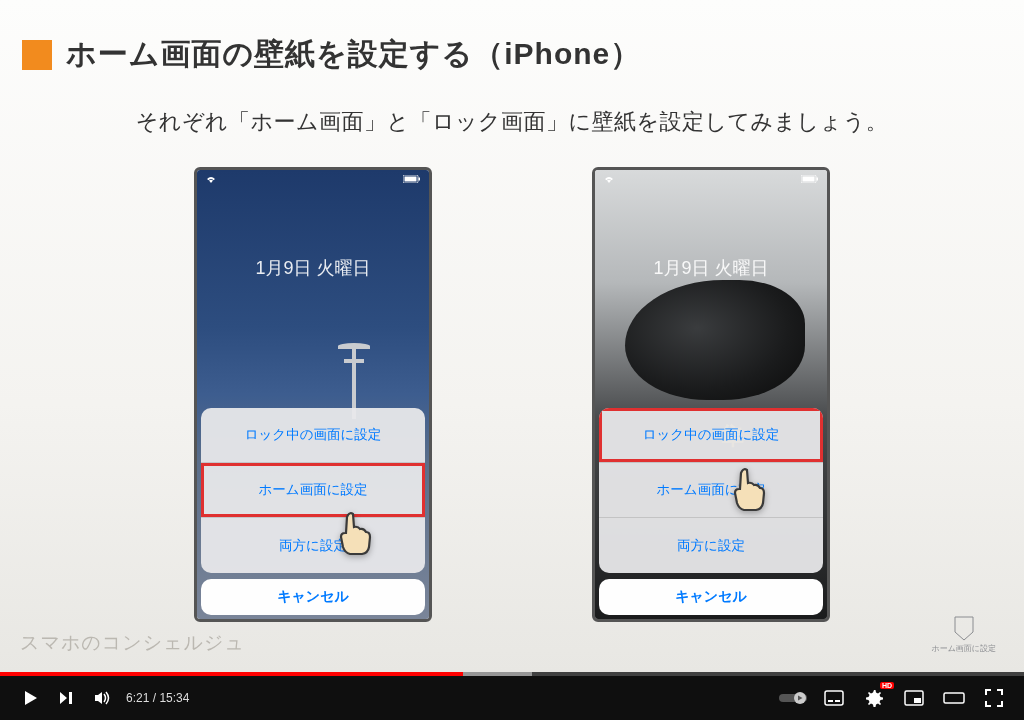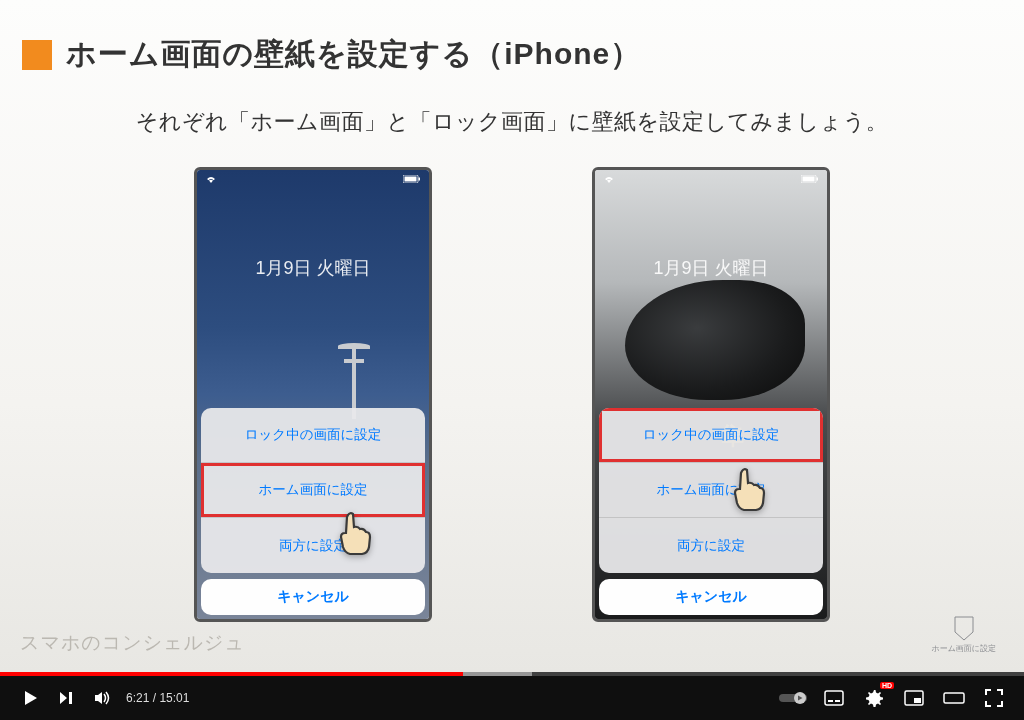--- a/index.html
+++ b/index.html
@@ -161,21 +161,21 @@
         <path d="M3 3 L10 9 L3 15 Z M12 3 H15 V15 H12 Z" fill="#fff"></path>
       </svg>
   </button>
   <button class="ctrl-btn">
     <svg width="18" height="18" viewBox="0 0 18 18">
         <path d="M2 6 H5 L9 3 V15 L5 12 H2 Z" fill="#fff"></path>
         <path d="M11 5 Q14 9 11 13 M13 3 Q18 9 13 15" stroke="#fff" stroke-width="1.5" fill="none"></path>
       </svg>
   </button>
   <div class="time-display">
-    <span>6:21</span><span> / </span><span>15:01</span>
+    <span>6:21</span><span> / </span><span>15:34</span>
   </div>
   <div class="spacer"></div>
   <div class="right-controls">
     <button class="ctrl-btn">
       <svg width="30" height="14" viewBox="0 0 30 14">
           <rect x="0" y="3" width="28" height="8" rx="4" fill="#555"></rect>
           <circle cx="21" cy="7" r="6" fill="#ccc"></circle>
           <path d="M19 4.5 L23.5 7 L19 9.5 Z" fill="#555"></path>
         </svg>
     </button>

